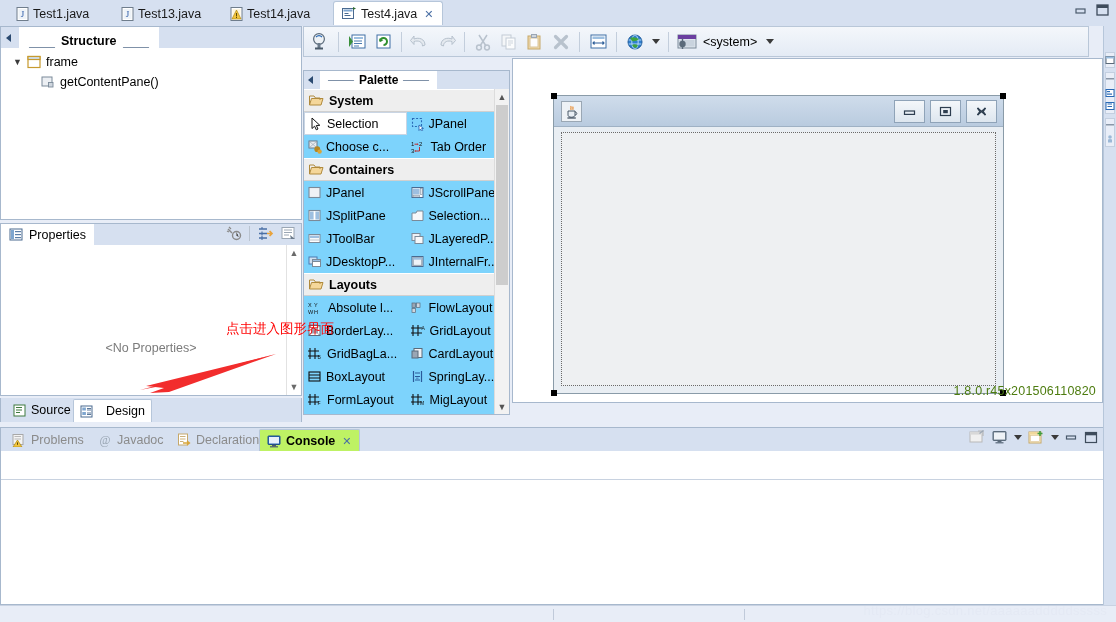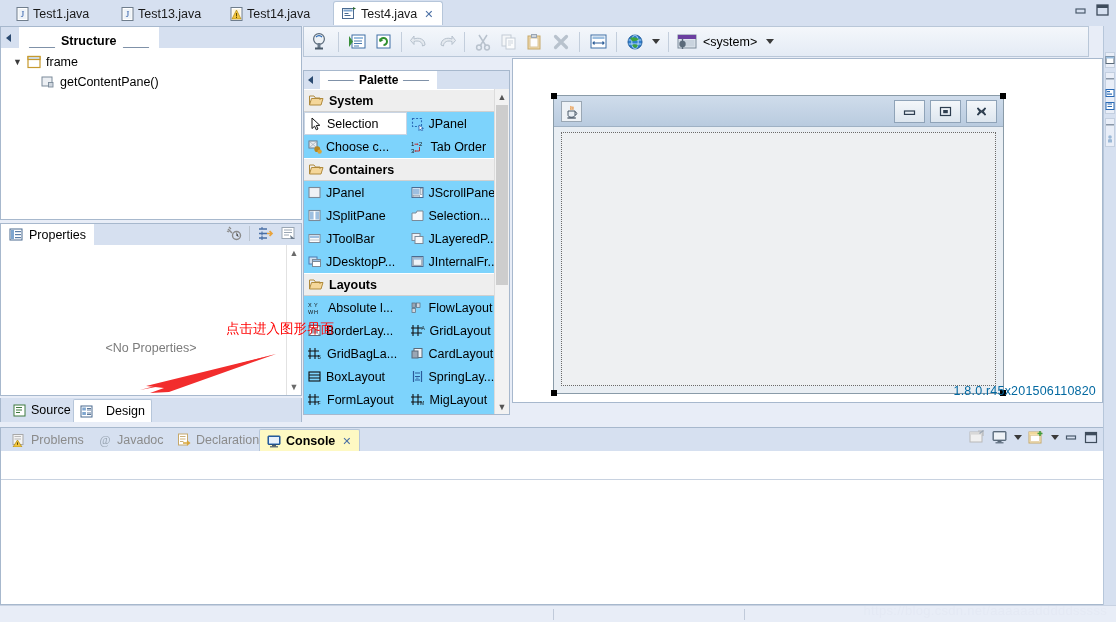--- a/index.html
+++ b/index.html
@@ -86,39 +86,39 @@
   .jframe-tb{height:30px;background:linear-gradient(#cfdceb,#b9cbdf);position:relative;
      border-bottom:1px solid #9fb1c4;}
   .jf-ico{position:absolute;left:7px;top:5px;width:19px;height:19px;background:#eef2f6;
      border:1px solid #9aa7b4;display:flex;align-items:center;justify-content:center;}
   .jf-btns{position:absolute;right:6px;top:4px;display:flex;gap:5px;}
   .jf-btn{width:29px;height:21px;background:linear-gradient(#f4f7fa,#dde6ef);
      border:1px solid #8fa3b8;display:flex;align-items:center;justify-content:center;}
   .jf-content{position:absolute;left:7px;top:36px;right:7px;bottom:7px;background:#eef0f2;
      border:1px dotted #6a6a6a;}
   .selhandle{position:absolute;width:6px;height:6px;background:#000;}
-  .canvas-wm{position:absolute;right:6px;bottom:4px;font-size:12.5px;color:#0369a1;letter-spacing:.2px;}
+  .canvas-wm{position:absolute;right:6px;bottom:4px;font-size:12.5px;color:#4d7c0f;letter-spacing:.2px;}
 
   
   #toolbar{position:absolute;left:303px;top:26px;width:786px;height:31px;
      background:linear-gradient(#f4f7fb,#e4ebf5);border:1px solid #b9c7d8;box-sizing:border-box;
      display:flex;align-items:center;padding:0 4px;gap:2px;}
   .tb-sep{width:1px;height:20px;background:#c3cedc;margin:0 4px;}
   .tb-btn{width:24px;height:23px;display:flex;align-items:center;justify-content:center;}
   .tb-drop{width:13px;height:23px;display:flex;align-items:center;justify-content:center;}
   .tb-caret{width:0;height:0;border-left:4px solid transparent;border-right:4px solid transparent;
      border-top:5px solid #3a3a3a;}
   .tb-sys{display:flex;align-items:center;gap:6px;padding-left:2px;font-size:12.5px;}
 
   
   #console{left:0;top:427px;width:1104px;height:178px;border:1px solid #a7b8cd;}
   .cons-tabs{position:relative;height:23px;background:#d6e0f0;}
   .ctab{position:absolute;top:1px;height:22px;display:flex;align-items:center;gap:5px;
      padding:0 7px;font-size:12.5px;color:#8b8b8b;}
-  .ctab.active{background:#fef9c3;color:#000;font-weight:bold;border:1px solid #b6c6da;
+  .ctab.active{background:#bef264;color:#000;font-weight:bold;border:1px solid #b6c6da;
      border-bottom:none;border-radius:2px 2px 0 0;}
   .ctab .x{font-size:11px;color:#4a6fa5;margin-left:2px;font-weight:normal;}
   .cons-tools{position:absolute;right:5px;top:2px;display:flex;gap:6px;align-items:center;}
   .cons-body{position:absolute;left:0;right:0;top:23px;bottom:0;background:#fff;}
   .cons-msg{padding:5px 4px 4px 4px;font-size:12.5px;}
   .cons-rule{position:absolute;left:0;right:0;top:28px;height:1px;background:#c8d2e0;}
 
   
   #rail{position:absolute;right:0;top:26px;width:13px;bottom:17px;background:#d6e0f0;
      border-left:1px solid #b6c6da;box-sizing:border-box;}

